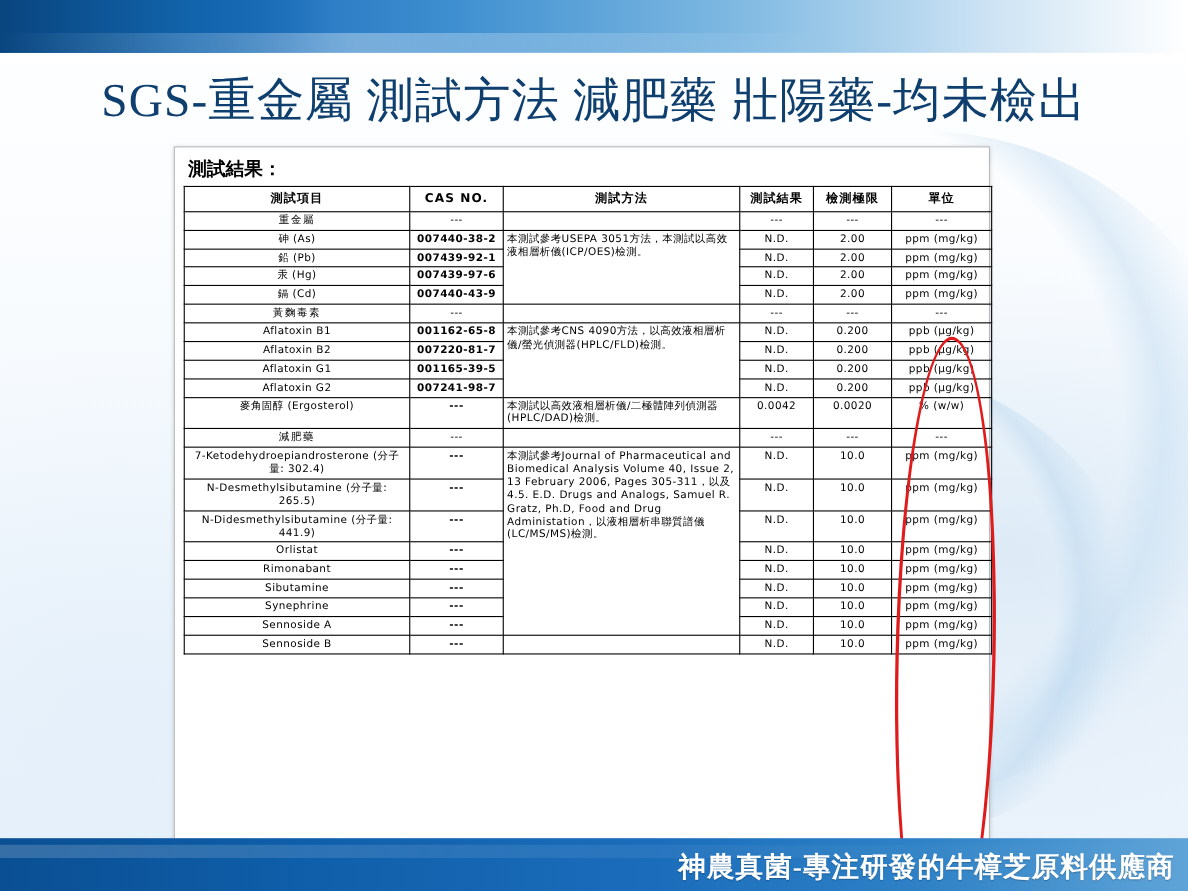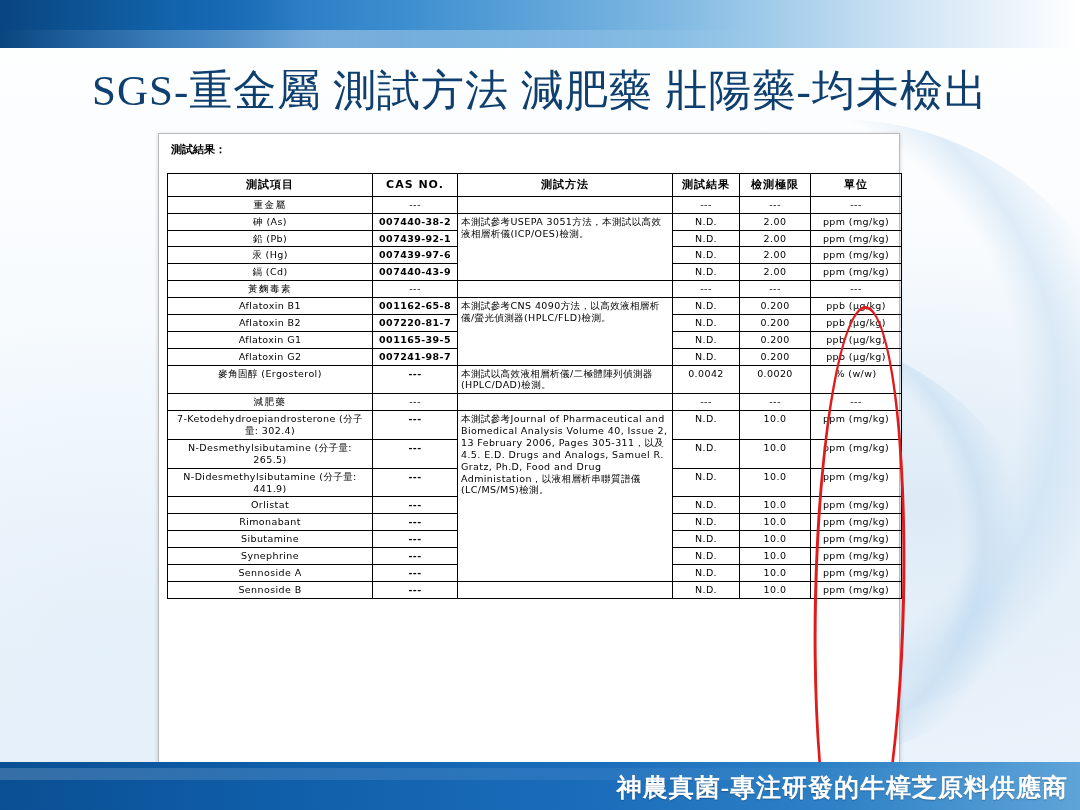--- a/index.html
+++ b/index.html
@@ -78,28 +78,28 @@
 
   
   .sheet{
     position:absolute;left:158px;top:133px;width:740px;height:633px;
     background:#ffffff;
     border:1px solid #b9b9b9;
     box-shadow:0 1px 4px rgba(0,0,0,0.18);
   }
   .sheet-heading{
     font-family:Liberation Mono, monospace;
-    font-size:11px;
+    font-size:17px;
     font-weight:bold;
     color:#000;
     padding:8px 0 4px 12px;
   }
   table.report{
     border-collapse:collapse;
-    margin:12px 8px;
+    margin:0 8px;
     width:722px;
     table-layout:fixed;
     font-family:"DejaVu Sans", sans-serif;
     font-size:9.5px;
     color:#000;
   }
   table.report th, table.report td{
     border:1px solid #000;
     padding:2px 3px;
     vertical-align:top;

